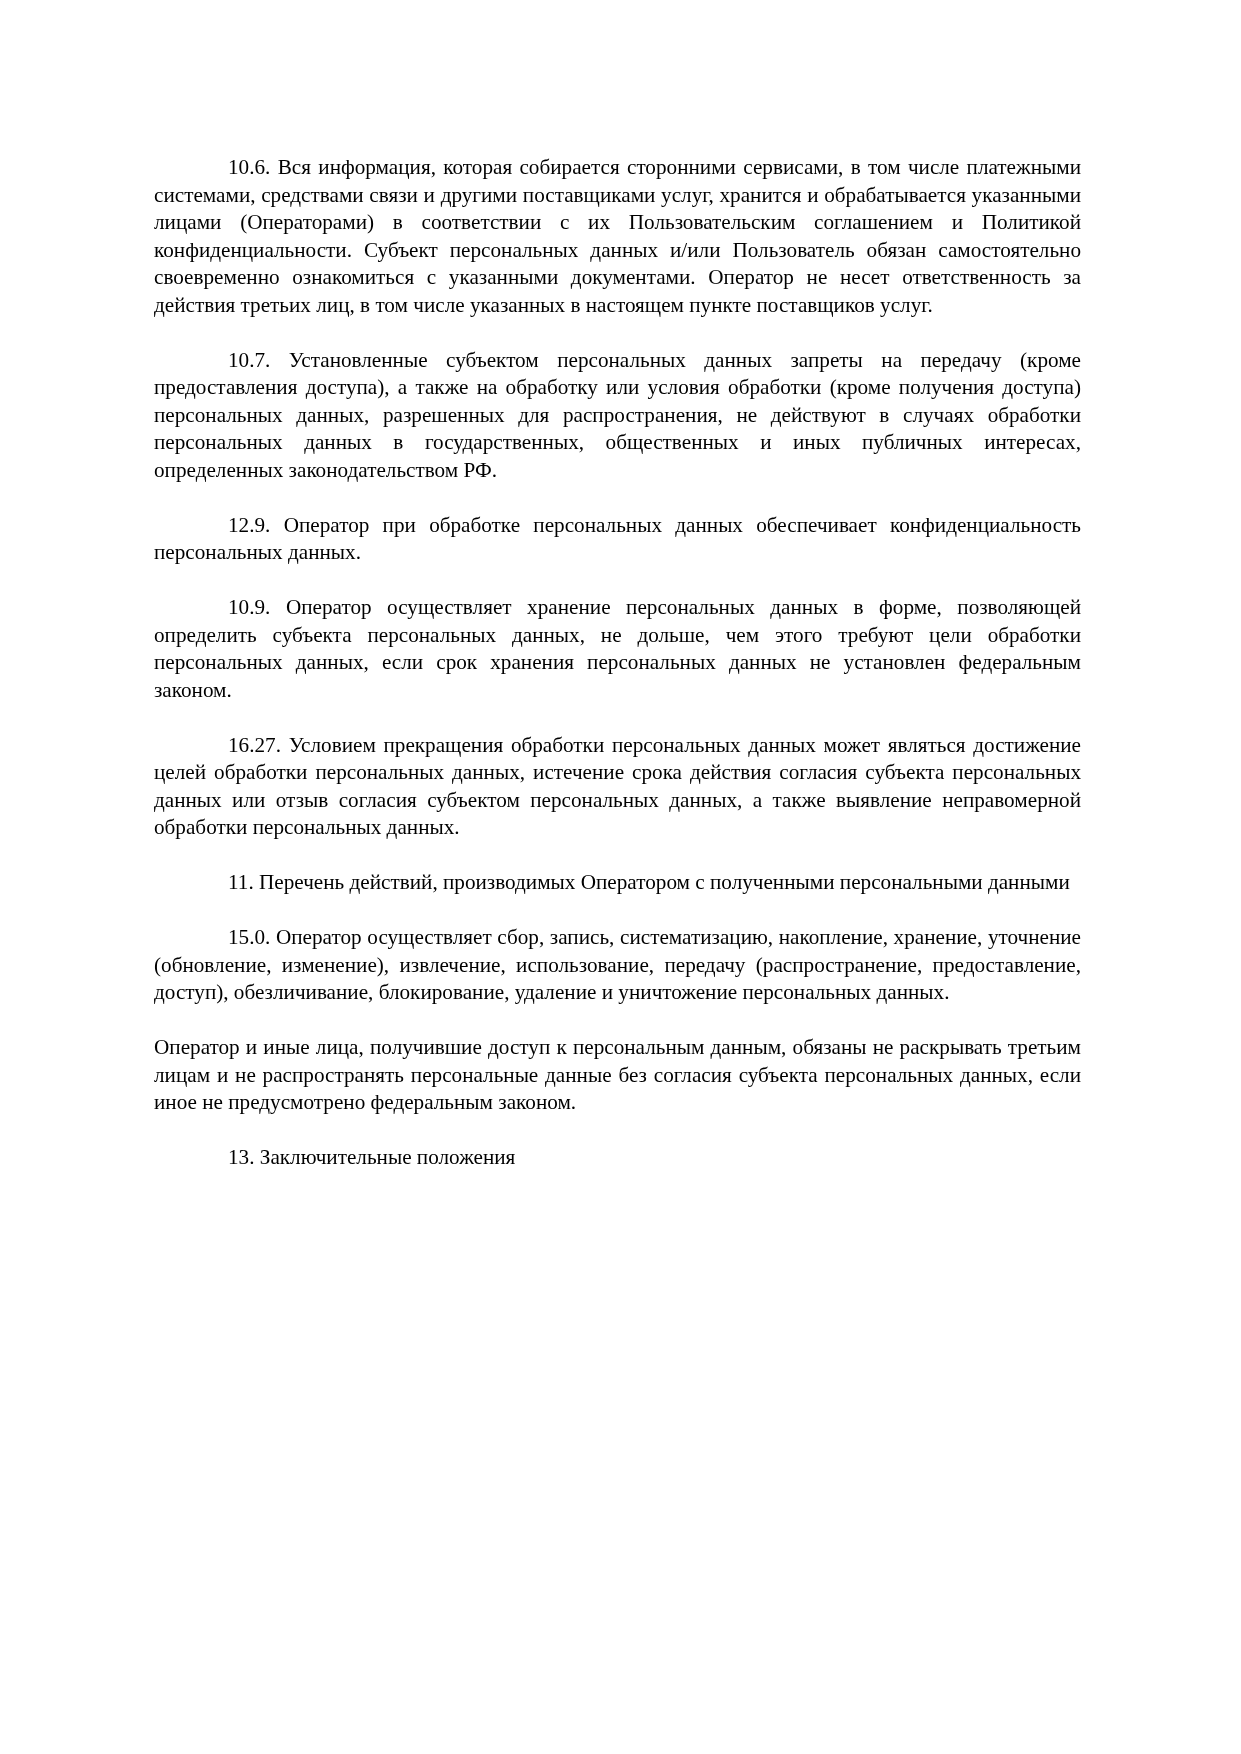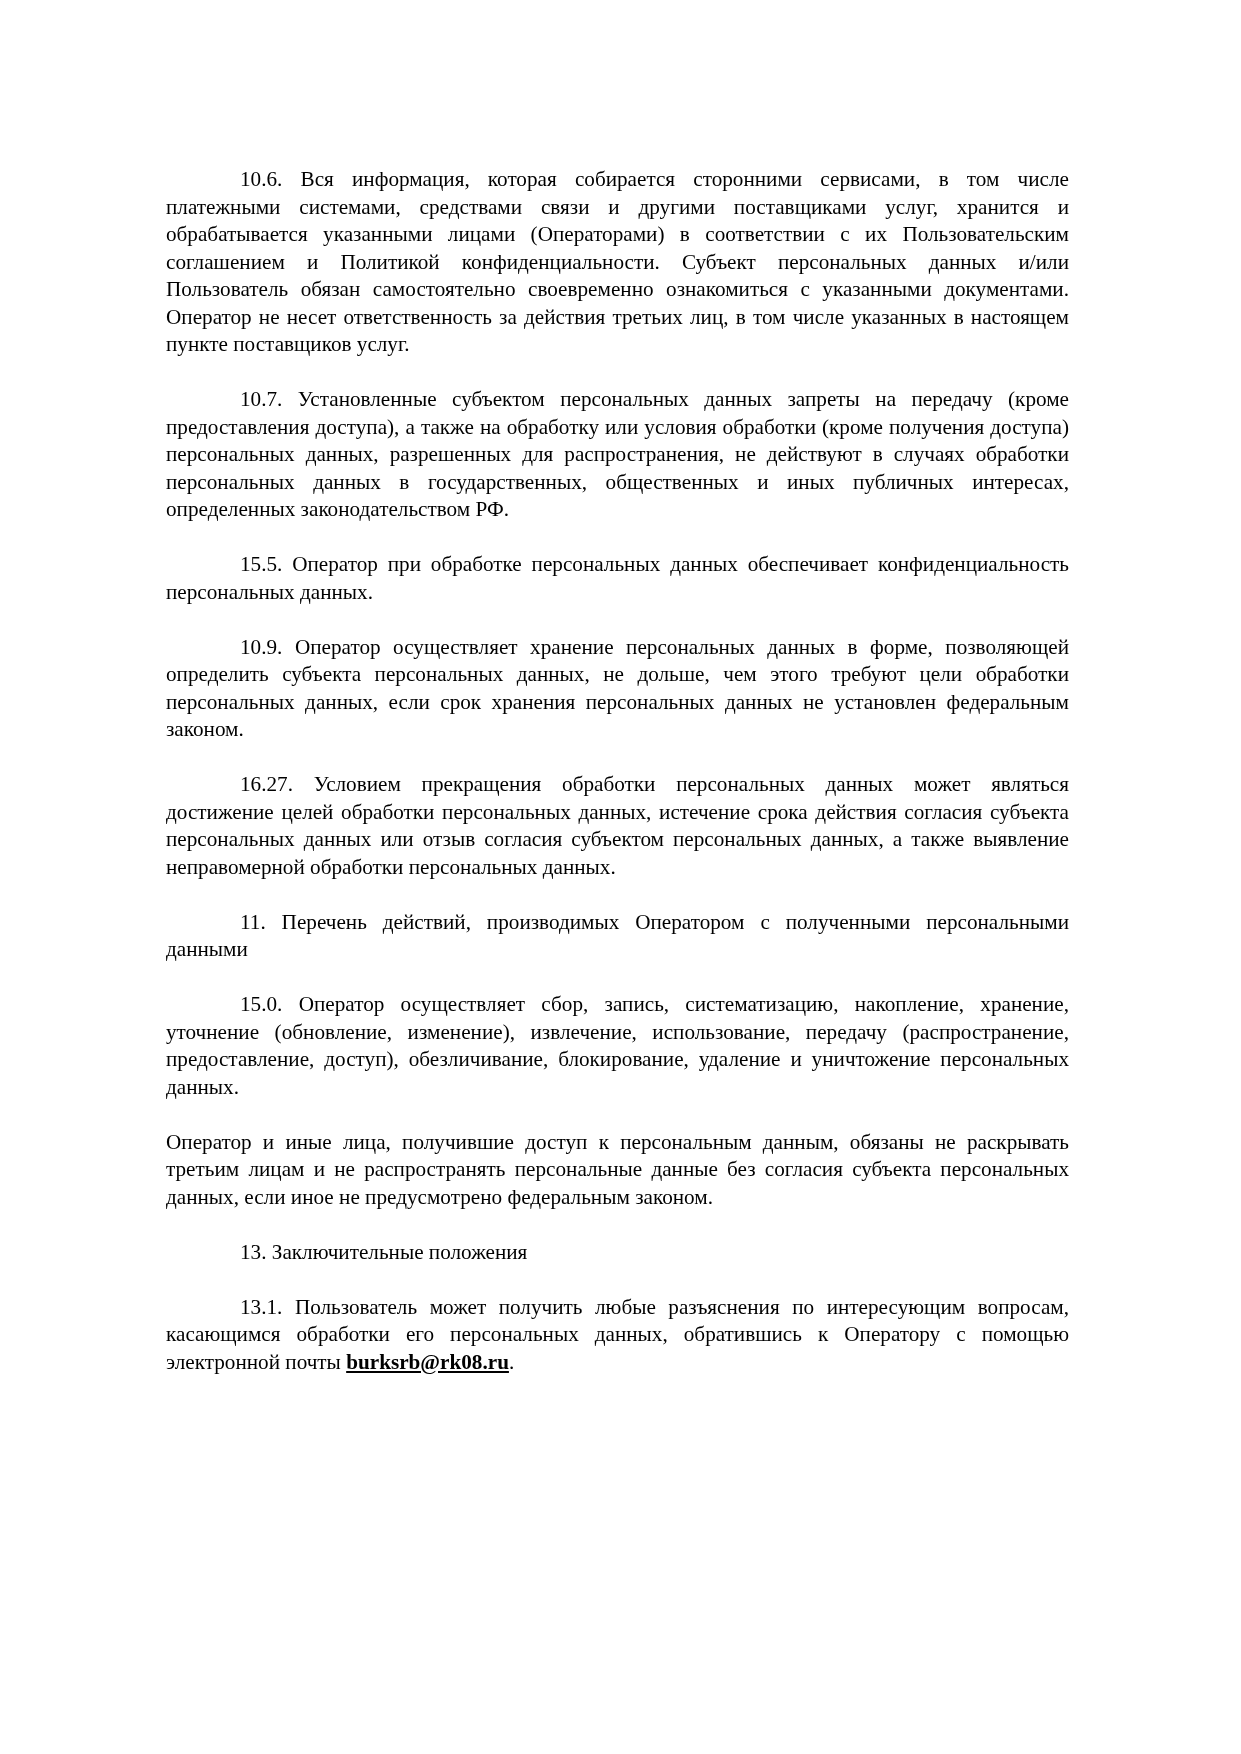--- a/index.html
+++ b/index.html
@@ -1,34 +1,33 @@
 <!DOCTYPE html>
 <html><head>
 <meta charset="utf-8">
 <style>
   html, body { margin: 0; padding: 0; background: #ffffff; }
   body { width: 1241px; height: 1754px; position: relative; overflow: hidden; }
   .page {
     position: absolute; left: 150px; top: 150px; width: 935px;
     font-family: "Liberation Serif", serif; font-size: 21.2px; line-height: 27.5px; color: #000;
   }
-  .page p { margin: 16px; text-align: justify; text-align-last: left; }
+  .page p { margin: 4px; text-align: justify; text-align-last: left; }
   .indent { text-indent: 74px; }
   .gap { margin-top: 27.5px !important; }
   .heading { font-weight: normal; }
   .email { font-weight: bold; text-decoration: underline; color: #000; }
   #p11-2 .spaced-a { letter-spacing: 5.2px; }
 </style>
 </head>
 <body>
 
 <div class="page">
   <p class="indent">10.6. Вся информация, которая собирается сторонними сервисами, в том числе платежными системами, средствами связи и другими поставщиками услуг, хранится и обрабатывается указанными лицами (Операторами) в соответствии с их Пользовательским соглашением и Политикой конфиденциальности. Субъект персональных данных и/или Пользователь обязан самостоятельно своевременно ознакомиться с указанными документами. Оператор не несет ответственность за действия третьих лиц, в том числе указанных в настоящем пункте поставщиков услуг.</p>
   <p class="indent gap">10.7. Установленные субъектом персональных данных запреты на передачу (кроме предоставления доступа), а также на обработку или условия обработки (кроме получения доступа) персональных данных, разрешенных для распространения, не действуют в случаях обработки персональных данных в государственных, общественных и иных публичных интересах, определенных законодательством РФ.</p>
-  <p class="indent gap">15.5. Оператор при обработке персональных данных обеспечивает конфиденциальность персональных данных.</p>
+  <p class="indent gap">12.9. Оператор при обработке персональных данных обеспечивает конфиденциальность персональных данных.</p>
   <p class="indent gap">10.9. Оператор осуществляет хранение персональных данных в форме, позволяющей определить субъекта персональных данных, не дольше, чем этого требуют цели обработки персональных данных, если срок хранения персональных данных не установлен федеральным законом.</p>
   <p class="indent gap">16.27. Условием прекращения обработки персональных данных может являться достижение целей обработки персональных данных, истечение срока действия согласия субъекта персональных данных или отзыв согласия субъектом персональных данных, а также выявление неправомерной обработки персональных данных.</p>
   <p class="indent gap heading">11. Перечень действий, производимых Оператором с полученными персональными данными</p>
   <p class="indent gap">15.0. Оператор осуществляет сбор, запись, систематизацию, накопление, хранение, уточнение (обновление, изменение), извлечение, использование, передачу (распространение, предоставление, доступ), обезличивание, блокирование, удаление и уничтожение персональных данных.</p>
   <p class="gap">Оператор и иные лица, получившие доступ к персональным данным, обязаны не раскрывать третьим лицам и не распространять персональные данные без согласия субъекта персональных данных, если иное не предусмотрено федеральным законом.</p>
   <p class="indent gap heading">13. Заключительные положения</p>
-  <p class="indent gap"><span>13.1.  Пользователь может получить любые разъяснения по интересующим вопросам, касающимся обработки его персональных данных, обратившись к Оператору с помощью электронной почты </span><a class="email">burksrb@rk08.ru</a><span>.</span></p>
 </div>
 
 </body></html>

